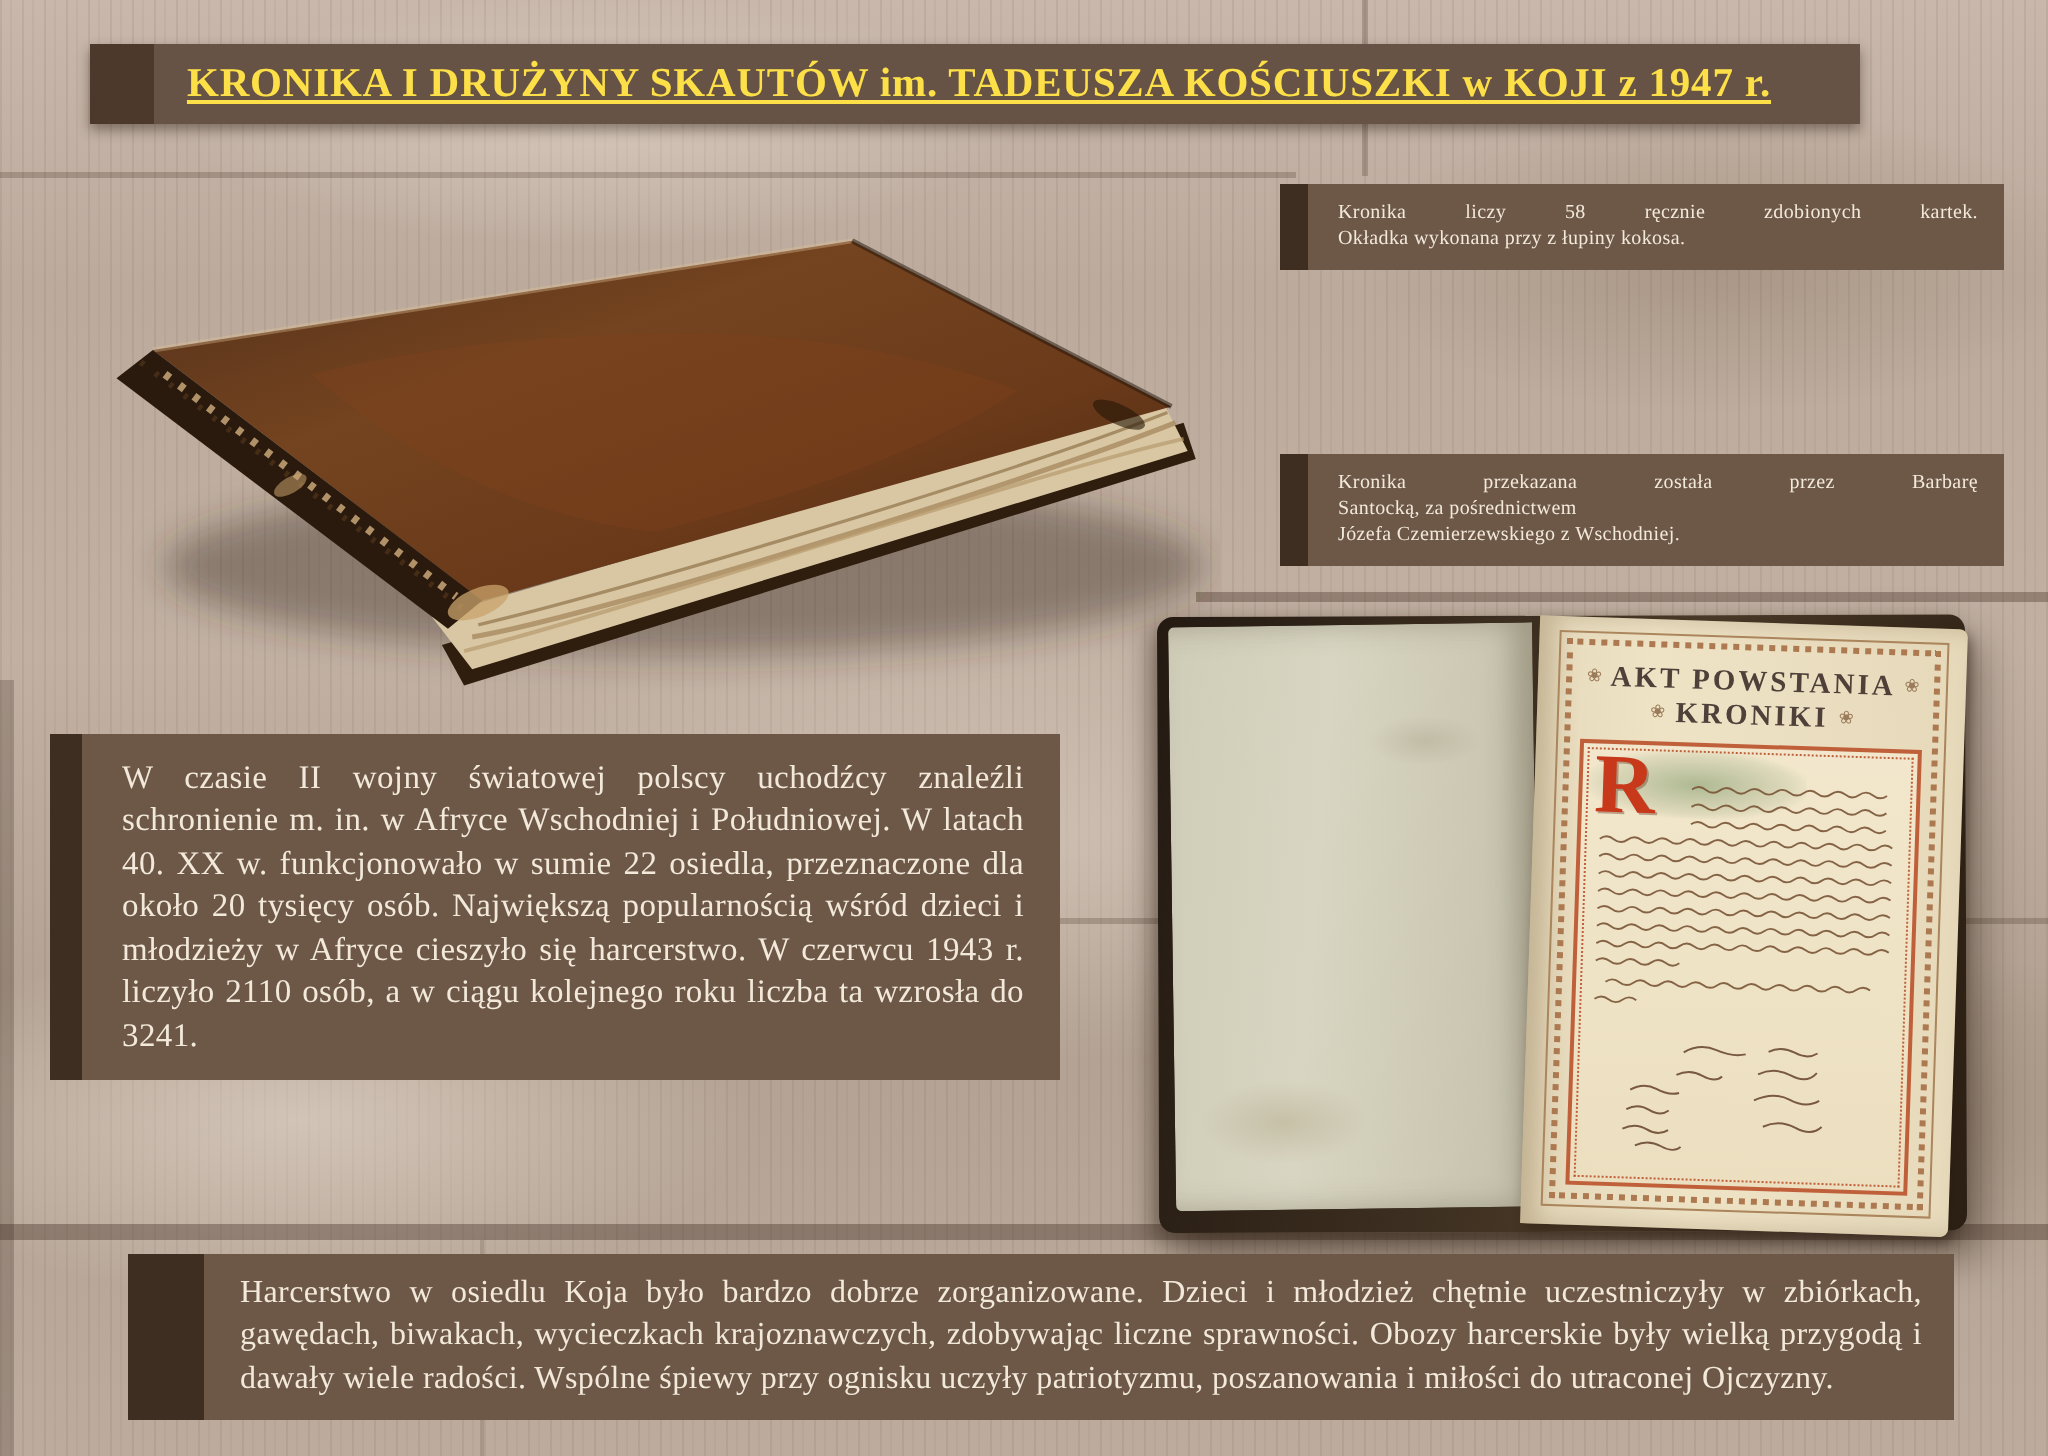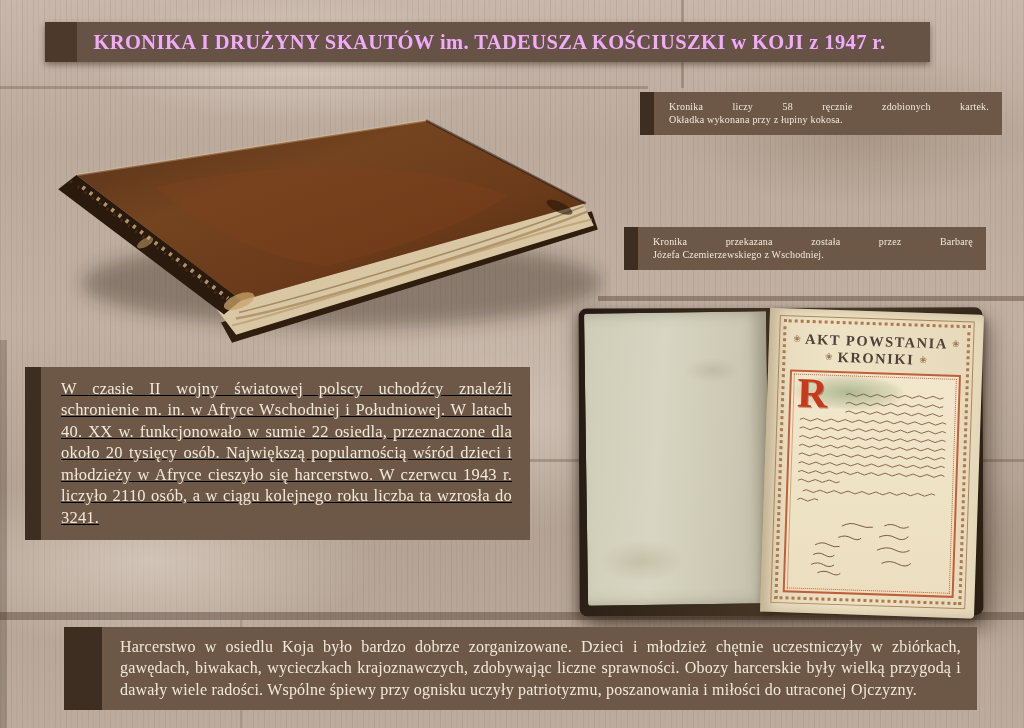--- a/index.html
+++ b/index.html
@@ -25,33 +25,33 @@
   #seam-h4{top:612px;left:0;width:1024px;height:8px;opacity:.8;}
   #seam-v1{left:681px;top:0;width:3px;height:88px;opacity:.5;}
   #seam-v2{left:240px;top:620px;width:2px;height:108px;opacity:.35;}
   #seam-v3{left:0;top:340px;width:7px;height:388px;opacity:.55;}
 
   
   .titlebar{position:absolute; left:45px; top:22px; width:885px; height:40px;
     background:var(--title-bar); display:flex; align-items:center;
     box-shadow:0 3px 6px rgba(40,26,15,.45);}
   .titlebar .accent{width:32px; height:40px; background:var(--title-accent); flex:0 0 32px;}
-  .titlebar .ttl{flex:1; text-align:center; color:#f0abfc; font-weight:bold;
-    font-size:20.5px; letter-spacing:.4px; padding-right:28px; white-space:nowrap;}
+  .titlebar .ttl{flex:1; text-align:center; color:#fde047; font-weight:bold;
+    font-size:20.5px; letter-spacing:.4px; padding-right:28px; white-space:nowrap;text-decoration:underline;}
 
   
   .panel{position:absolute; display:flex; background:transparent;}
   .panel .edge{background:var(--panel-edge); flex:0 0 14px;}
   .panel .body{background:var(--panel); color:var(--panel-text); flex:1;
     font-size:10px; line-height:1.3; padding:8px 13px 9px 15px; letter-spacing:.2px;}
   .jall{text-align:justify; text-align-last:justify;}
   .jpar{text-align:justify;}
   #box-info{left:640px; top:92px; width:362px;}
-  #box-prov{left:624px; top:227px; width:362px;}
-  #box-hist{left:25px; top:367px; width:505px;text-decoration:underline;}
+  #box-prov{left:640px; top:227px; width:362px;}
+  #box-hist{left:25px; top:367px; width:505px;}
   #box-hist .edge{flex:0 0 16px;}
   #box-hist .body{font-size:16.5px; line-height:1.3; padding:11px 18px 12px 20px;}
   #box-scout{left:37px; top:627px; width:940px;padding-left:27px;}
   #box-scout .edge{flex:0 0 38px;}
   #box-scout .body{font-size:16px; line-height:1.33; padding:9px 16px 10px 18px;}
 
   
   .closedbook{position:absolute; left:34px; top:104px; width:576px; height:242px;}
 
   
@@ -149,20 +149,21 @@
     <div class="body">
       <div class="jall">Kronika liczy 58 ręcznie zdobionych kartek.</div>
       <div>Okładka wykonana przy z łupiny kokosa.</div>
     </div>
   </div>
 
   <div class="panel" id="box-prov">
     <div class="edge"></div>
     <div class="body">
       <div class="jall">Kronika przekazana została przez Barbarę</div>
+      <div>Santocką, za pośrednictwem</div>
       <div>Józefa Czemierzewskiego z Wschodniej.</div>
     </div>
   </div>
 
   <div class="panel" id="box-hist">
     <div class="edge"></div>
     <div class="body jpar">W czasie II wojny światowej polscy uchodźcy znaleźli schronienie m. in. w Afryce Wschodniej i Południowej. W latach 40. XX w. funkcjonowało w sumie 22 osiedla, przeznaczone dla około 20 tysięcy osób. Największą popularnością wśród dzieci i młodzieży w Afryce cieszyło się harcerstwo. W czerwcu 1943 r. liczyło 2110 osób, a w ciągu kolejnego roku liczba ta wzrosła do 3241.</div>
   </div>
 
   <div class="openbook photo">

